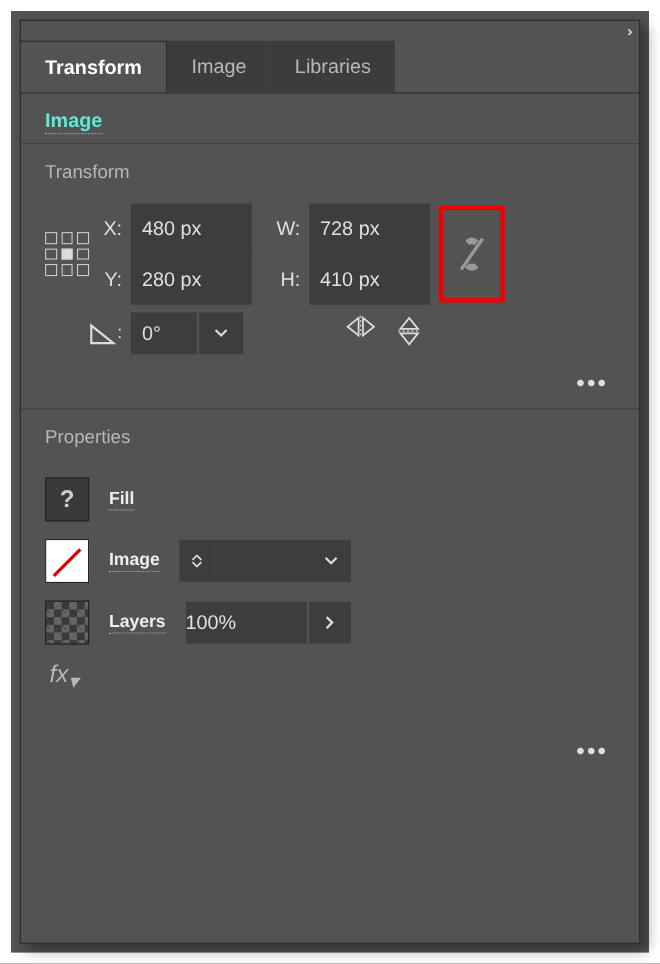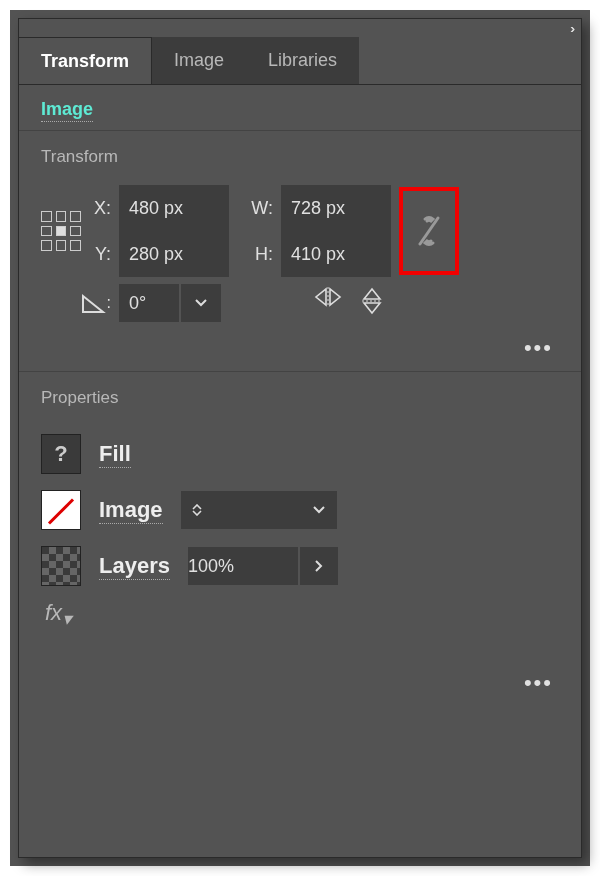--- a/index.html
+++ b/index.html
@@ -66,21 +66,21 @@
   
   .approw{display:flex;align-items:center;height:56px;gap:18px;}
   .swatch{width:40px;height:40px;border:1px solid #222;display:flex;align-items:center;justify-content:center;background:#3a3a3a;}
   .swatch.q{background:#3a3a3a;color:#ccc;font-size:22px;font-weight:bold;}
   .swatch.none{background:#fff;position:relative;}
   .swatch.none::after{content:"";position:absolute;left:2px;right:2px;top:50%;border-top:3px solid #d00;transform:rotate(-45deg);}
   .swatch.checker{
     background-image:linear-gradient(45deg,#666 25%,transparent 25%),linear-gradient(-45deg,#666 25%,transparent 25%),linear-gradient(45deg,transparent 75%,#666 75%),linear-gradient(-45deg,transparent 75%,#666 75%);
     background-size:14px 14px;background-position:0 0,0 7px,7px -7px,-7px 0;background-color:#3a3a3a;
   }
-  .applabel{color:#eee;font-size:22px;font-weight:600;border-bottom:1px dotted #aaa;}
+  .applabel{color:#eee;font-size:16px;font-weight:600;border-bottom:1px dotted #aaa;}
   .stepper{display:flex;align-items:center;}
   .stepctl{background:var(--bg-input);width:32px;height:38px;display:flex;flex-direction:column;align-items:center;justify-content:center;color:var(--text);font-size:9px;line-height:9px;cursor:pointer;}
   .stepval{background:var(--bg-input);width:88px;height:38px;}
   .stepdd{background:var(--bg-input);width:36px;height:38px;display:flex;align-items:center;justify-content:center;color:var(--text);cursor:pointer;}
   .opval{background:var(--bg-input);width:110px;height:38px;display:flex;align-items:center;padding:0 0;color:var(--text);font-size:18px;}
   .opdd{background:var(--bg-input);width:38px;height:38px;display:flex;align-items:center;justify-content:center;color:var(--text);margin-left:2px;cursor:pointer;}
   .fx{color:var(--text-dim);font-size:22px;font-style:italic;padding:6px 0 0 4px;cursor:pointer;}
 </style>
 </head>
 <body>

